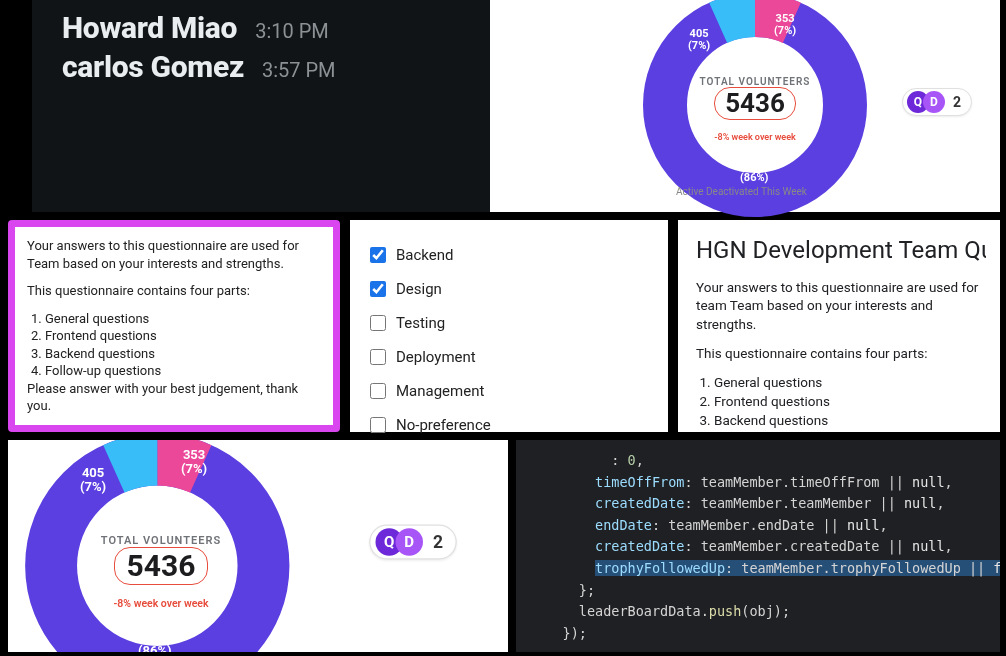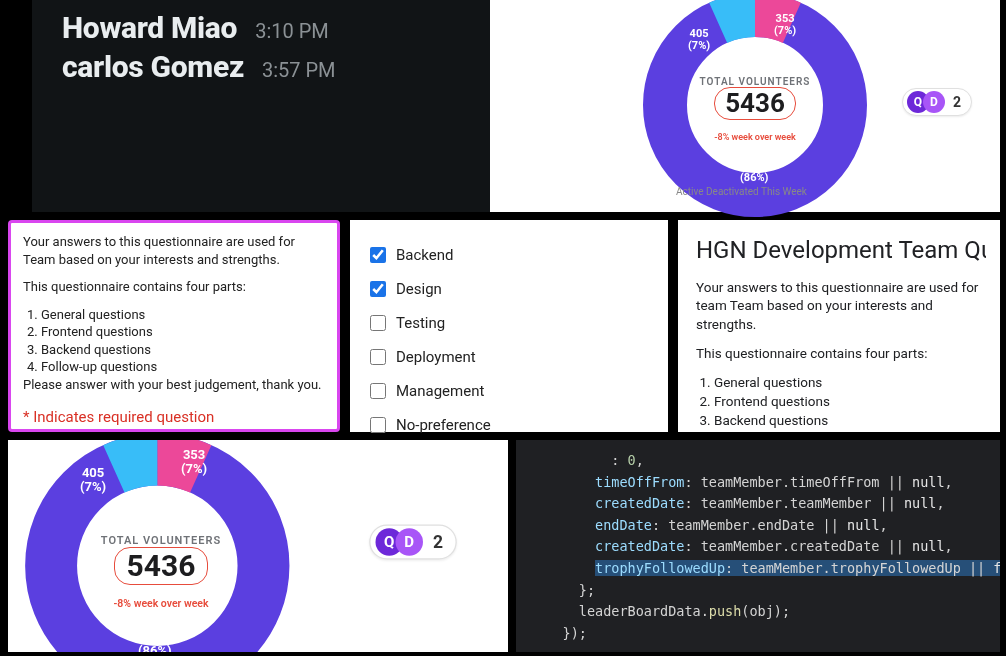--- a/index.html
+++ b/index.html
@@ -38,21 +38,21 @@
   .badgeStrip { position:absolute; right:28px; top:88px; display:flex; align-items:center; background:#fff; border:1px solid #e0e0e0; border-radius:16px; padding:2px 10px 2px 4px; box-shadow:0 1px 2px rgba(0,0,0,.08); gap:0;}
   .bdg { width:22px; height:22px; border-radius:50%; display:flex; align-items:center; justify-content:center; color:#fff; font-weight:700; font-size:12px;}
   .bdg.q { background:#6d28d9; margin-right:-6px;}
   .bdg.d { background:#a855f7;}
   .bcount { font-size:14px; font-weight:700; color:#333; margin-left:8px;}
   .legendCut { position:absolute; bottom:15px; left:186px; font-size:10px; color:#888; white-space:nowrap; overflow:hidden; width:200px;}
 
   
   .formP {
     top: 220px; left: 8px; width: 332px; height: 212px;
-    background:#fff; border:3px solid #d946ef; border-radius:4px; padding:10px 12px; font-size:13px; color:#222; line-height:1.35;
+    background:#fff; border:7px solid #d946ef; border-radius:4px; padding:10px 12px; font-size:13px; color:#222; line-height:1.35;
     overflow:hidden;
   }
   .formP p { margin-bottom:10px;}
   .formP .req { color:#d93025; font-size:15px; margin-top:14px;}
   ol.qlist { list-style: decimal; margin-left:18px;}
 
   .chkP {
     top: 220px; left: 350px; width: 318px; height: 212px;
     background:#fff; padding:18px 20px; font-size:15px; color:#222;
   }

